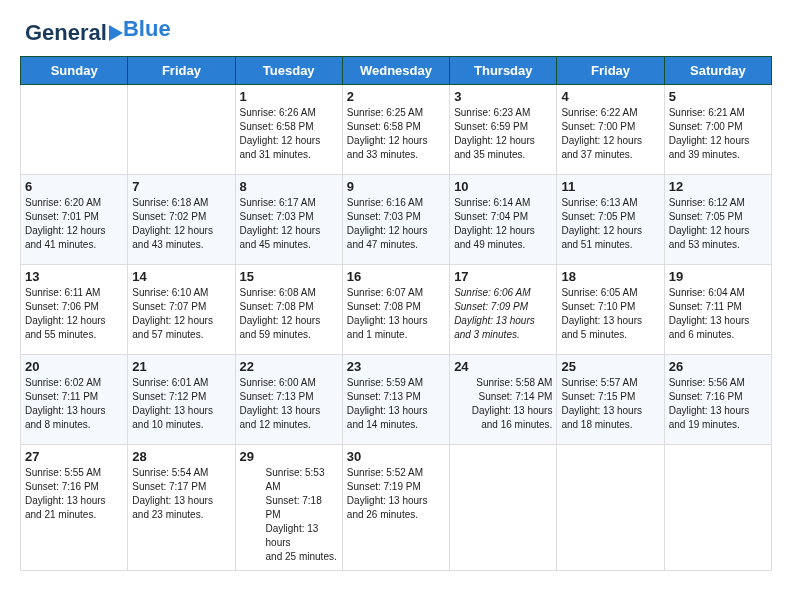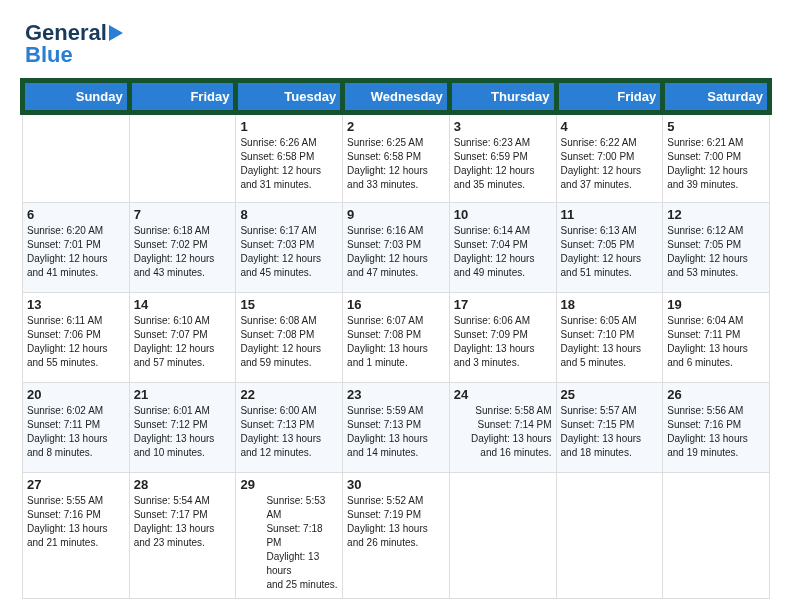--- a/index.html
+++ b/index.html
@@ -11,21 +11,20 @@
       padding: 10px;
     }
     .header {
       display: flex;
       justify-content: space-between;
       align-items: flex-start;
       padding: 10px 15px 5px 15px;
     }
     .logo {
       display: flex;
-      flex-direction: column;
       align-items: flex-start;
     }
     .logo-arrow {
       width: 0;
       height: 0;
       border-top: 8px solid transparent;
       border-bottom: 8px solid transparent;
       border-left: 14px solid #2a7fd4;
       display: inline-block;
       margin-left: 2px;
@@ -53,22 +52,22 @@
       border-collapse: collapse;
       margin: 5px 10px;
       width: calc(100% - 20px);
     }
     thead th {
       background-color: #2a7fd4;
       color: #fff;
       font-size: 13px;
       font-weight: bold;
       padding: 6px 4px;
-      text-align: right;
-      border: 5px solid #14532d;
+      text-align: center;
+      border: 1px solid #14532d;
     }
     tbody td {
       vertical-align: top;
       padding: 4px 4px 6px 4px;
       font-size: 10.5px;
       color: #222;
       border: 1px solid #ddd;
       height: 90px;
       width: 14.28%;
     }
@@ -235,21 +234,21 @@
         </td>
         <td>
           <span class="day-number">16</span>
           <div class="day-info" style="white-space: pre-line;">Sunrise: 6:07 AM
 Sunset: 7:08 PM
 Daylight: 13 hours
 and 1 minute.</div>
         </td>
         <td>
           <span class="day-number">17</span>
-          <div class="day-info" style="white-space: pre-line;">Sunrise: 6:06 AM
+          <div class="day-info" style="white-space: pre-line; font-style: italic;">Sunrise: 6:06 AM
 Sunset: 7:09 PM
 Daylight: 13 hours
 and 3 minutes.</div>
         </td>
         <td>
           <span class="day-number">18</span>
           <div class="day-info" style="white-space: pre-line;">Sunrise: 6:05 AM
 Sunset: 7:10 PM
 Daylight: 13 hours
 and 5 minutes.</div>

